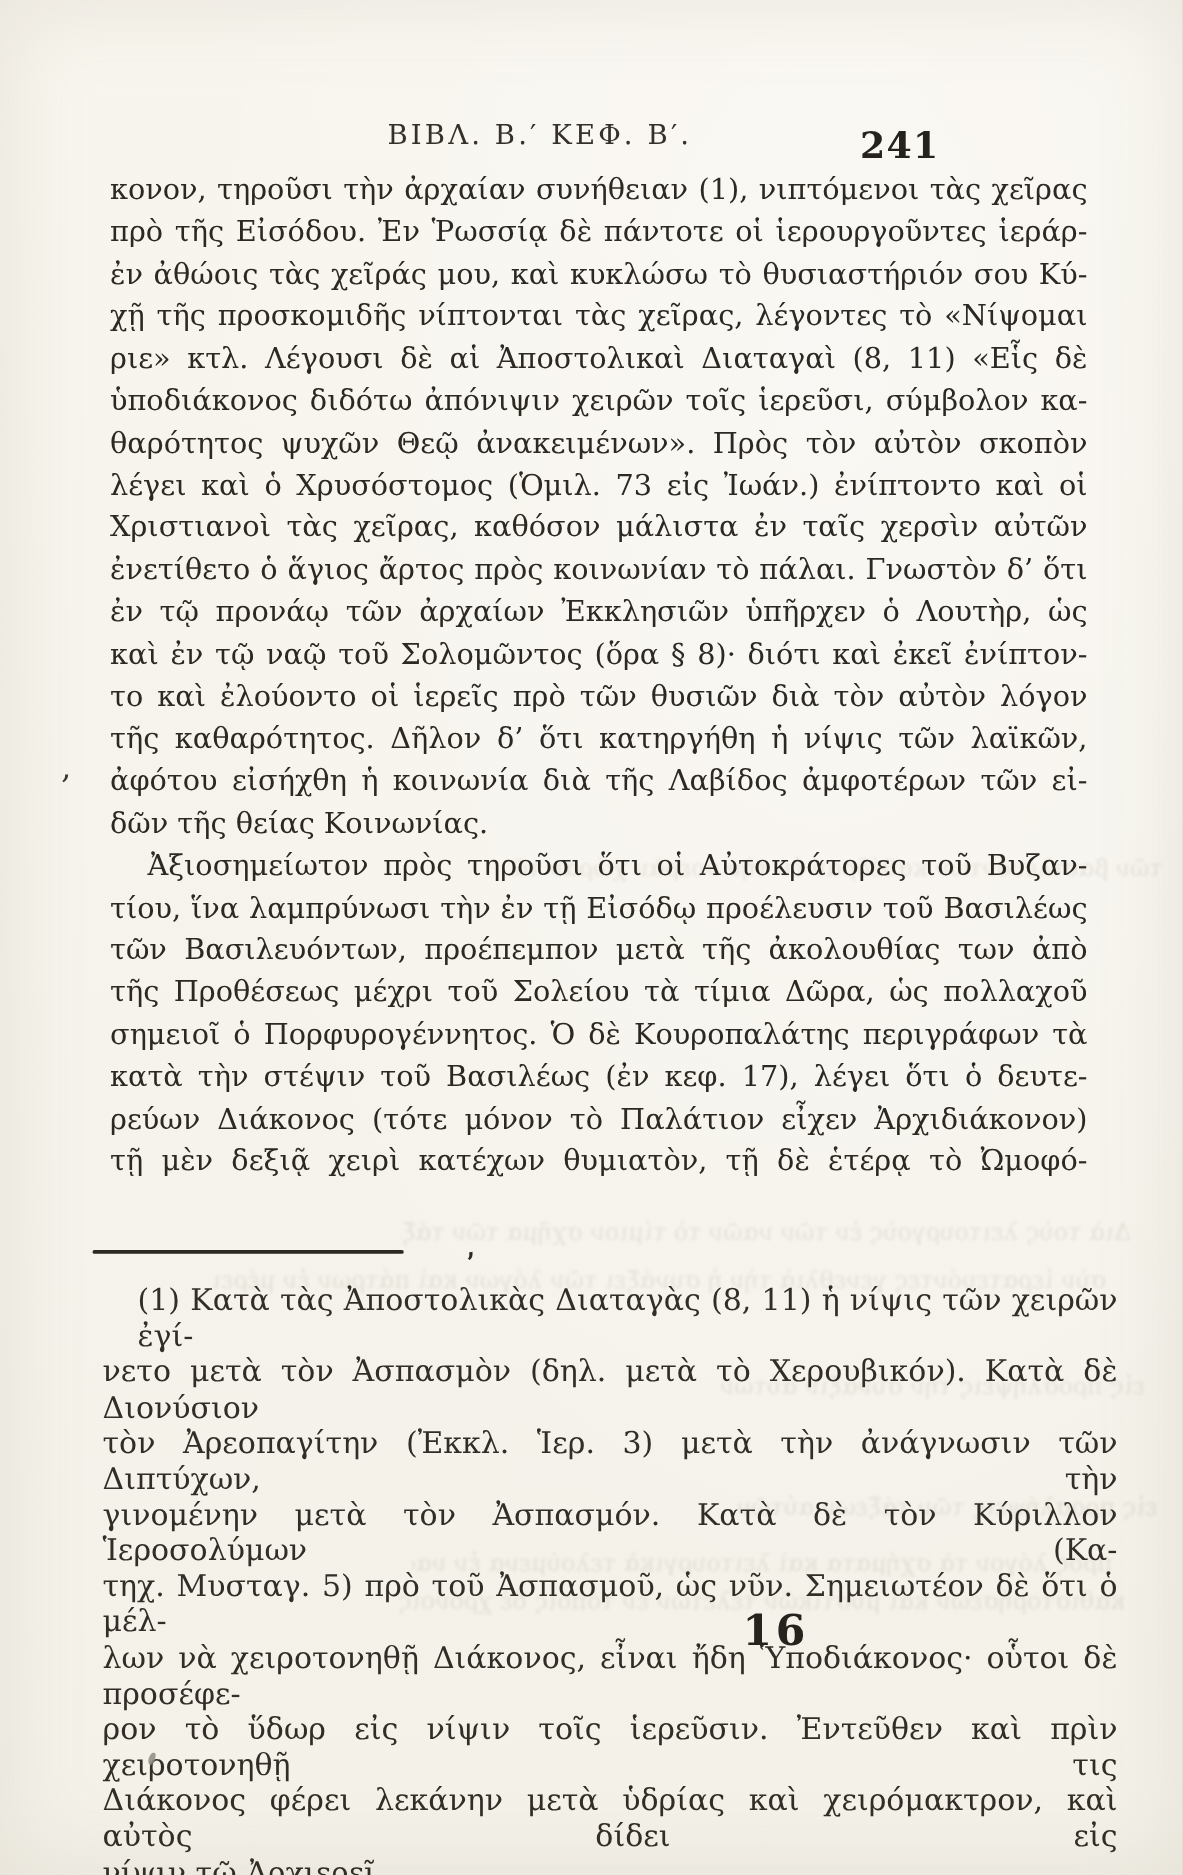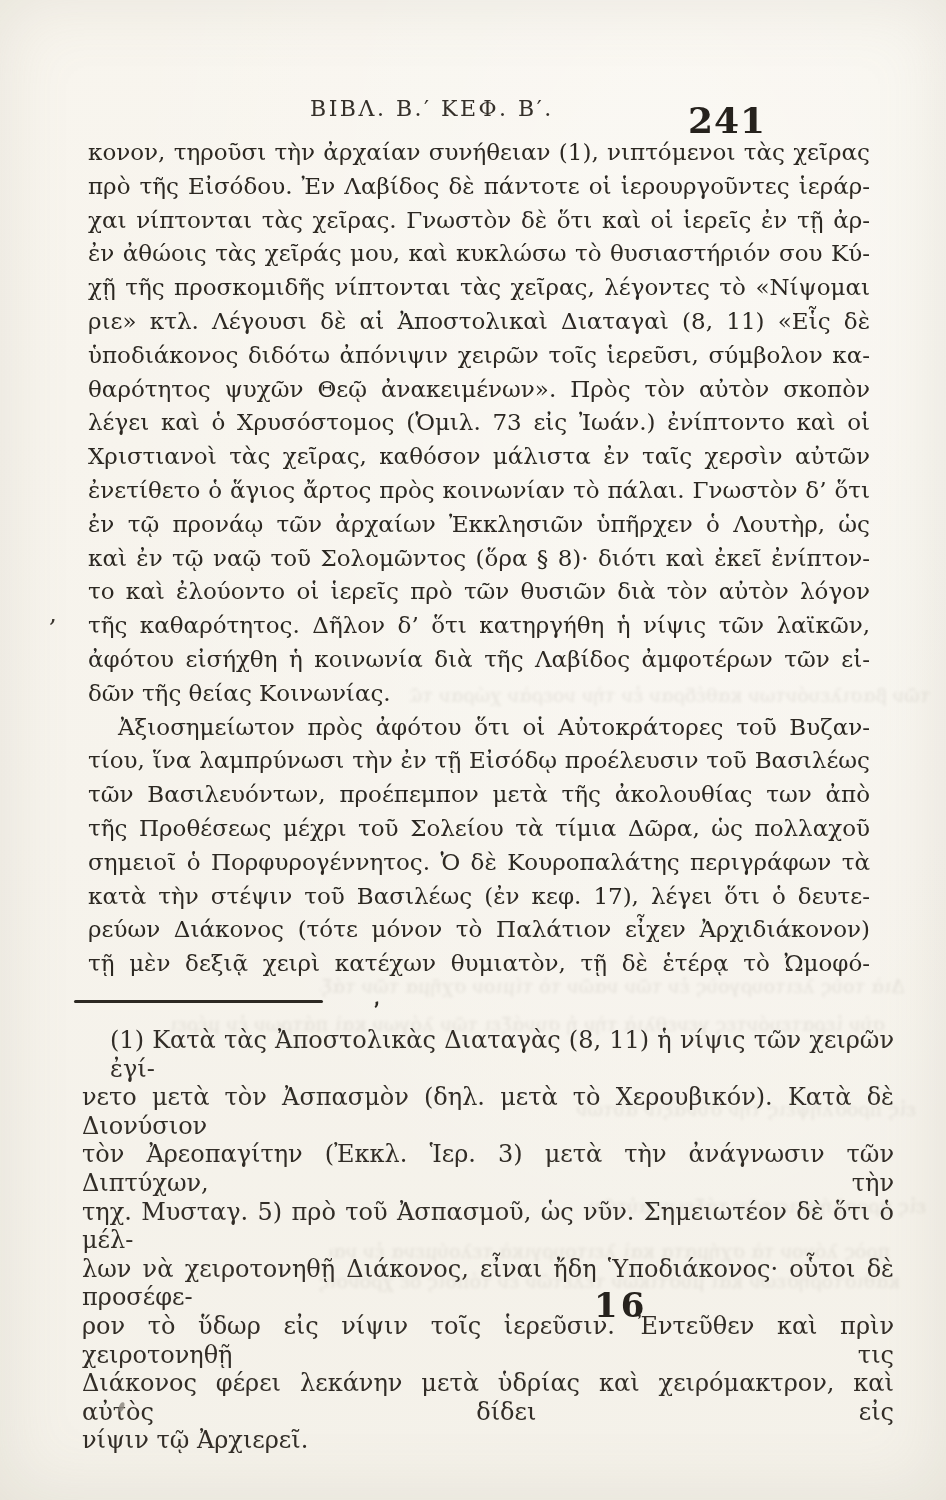--- a/index.html
+++ b/index.html
@@ -13,21 +13,21 @@
     font-family:"DejaVu Serif", serif;
     color:#2c2822;
   }
   .running-title{
     position:absolute;left:310px;top:96px;
     font-size:22px;letter-spacing:2.5px;white-space:nowrap;
     color:#35302a;
   }
   .page-number{
     position:absolute;left:688px;top:99px;
-    font-size:36px;font-weight:bold;letter-spacing:1px;color:#26221d;
+    font-size:29px;font-weight:bold;letter-spacing:1px;color:#26221d;
   }
   .body-text{
     position:absolute;left:88px;top:136px;width:782px;
     font-size:23px;line-height:33.8px;
   }
   .bline{text-align:justify;text-align-last:justify;}
   .bline.para-end{text-align-last:left;}
   .bline.indent{padding-left:30px;}
   .fn-rule{
     position:absolute;left:74px;top:1000px;width:249px;height:3px;
@@ -72,52 +72,52 @@
   <div class="ghost" style="left:556px;top:1098px;width:360px;">εἰς προσλήψεις τὴν σύναξιν αὐτῶν</div>
   <div class="ghost" style="left:556px;top:1195px;width:370px;">εἰς προσλήψεις τῶν τάξεων αὐτῶν</div>
   <div class="ghost" style="left:330px;top:1240px;width:560px;">πρὸς λόγον τὰ σχήματα καὶ λειτουργικὰ τελούμενα ἐν ναῷ</div>
   <div class="ghost" style="left:270px;top:1270px;width:630px;">καθιστορήσεων καὶ μυστικῶν τελετῶν ἐν τόποις δὲ χρόνοις</div>
 
   <div class="running-title">ΒΙΒΛ. Β.′ ΚΕΦ. Β′.</div>
   <div class="page-number">241</div>
 
   <div class="body-text">
     <div class="bline">κονον, τηροῦσι τὴν ἀρχαίαν συνήθειαν (1), νιπτόμενοι τὰς χεῖρας</div>
-    <div class="bline">πρὸ τῆς Εἰσόδου. Ἐν Λαβίδος δὲ πάντοτε οἱ ἱερουργοῦντες ἱεράρ-</div>
-    <div class="bline">χαι νίπτονται τὰς χεῖρας. Γνωστὸν δὲ ὅτι καὶ οἱ ἱερεῖς ἐν τῇ ἀρ-</div>
+    <div class="bline">πρὸ τῆς Εἰσόδου. Ἐν Ῥωσσίᾳ δὲ πάντοτε οἱ ἱερουργοῦντες ἱεράρ-</div>
     <div class="bline">ἐν ἀθώοις τὰς χεῖράς μου, καὶ κυκλώσω τὸ θυσιαστήριόν σου Κύ-</div>
     <div class="bline">χῇ τῆς προσκομιδῆς νίπτονται τὰς χεῖρας, λέγοντες τὸ «Νίψομαι</div>
     <div class="bline">ριε» κτλ. Λέγουσι δὲ αἱ Ἀποστολικαὶ Διαταγαὶ (8, 11) «Εἷς δὲ</div>
     <div class="bline">ὑποδιάκονος διδότω ἀπόνιψιν χειρῶν τοῖς ἱερεῦσι, σύμβολον κα-</div>
     <div class="bline">θαρότητος ψυχῶν Θεῷ ἀνακειμένων». Πρὸς τὸν αὐτὸν σκοπὸν</div>
     <div class="bline">λέγει καὶ ὁ Χρυσόστομος (Ὁμιλ. 73 εἰς Ἰωάν.) ἐνίπτοντο καὶ οἱ</div>
     <div class="bline">Χριστιανοὶ τὰς χεῖρας, καθόσον μάλιστα ἐν ταῖς χερσὶν αὐτῶν</div>
     <div class="bline">ἐνετίθετο ὁ ἅγιος ἄρτος πρὸς κοινωνίαν τὸ πάλαι. Γνωστὸν δ’ ὅτι</div>
     <div class="bline">ἐν τῷ προνάῳ τῶν ἀρχαίων Ἐκκλησιῶν ὑπῆρχεν ὁ Λουτὴρ, ὡς</div>
     <div class="bline">καὶ ἐν τῷ ναῷ τοῦ Σολομῶντος (ὅρα § 8)· διότι καὶ ἐκεῖ ἐνίπτον-</div>
     <div class="bline">το καὶ ἐλούοντο οἱ ἱερεῖς πρὸ τῶν θυσιῶν διὰ τὸν αὐτὸν λόγον</div>
     <div class="bline">τῆς καθαρότητος. Δῆλον δ’ ὅτι κατηργήθη ἡ νίψις τῶν λαϊκῶν,</div>
     <div class="bline">ἀφότου εἰσήχθη ἡ κοινωνία διὰ τῆς Λαβίδος ἀμφοτέρων τῶν εἰ-</div>
     <div class="bline para-end">δῶν τῆς θείας Κοινωνίας.</div>
-    <div class="bline indent">Ἀξιοσημείωτον πρὸς ἀφότου ὅτι οἱ Αὐτοκράτορες τοῦ Βυζαν-</div>
+    <div class="bline indent">Ἀξιοσημείωτον πρὸς τηροῦσι ὅτι οἱ Αὐτοκράτορες τοῦ Βυζαν-</div>
     <div class="bline">τίου, ἵνα λαμπρύνωσι τὴν ἐν τῇ Εἰσόδῳ προέλευσιν τοῦ Βασιλέως</div>
     <div class="bline">τῶν Βασιλευόντων, προέπεμπον μετὰ τῆς ἀκολουθίας των ἀπὸ</div>
     <div class="bline">τῆς Προθέσεως μέχρι τοῦ Σολείου τὰ τίμια Δῶρα, ὡς πολλαχοῦ</div>
     <div class="bline">σημειοῖ ὁ Πορφυρογέννητος. Ὁ δὲ Κουροπαλάτης περιγράφων τὰ</div>
     <div class="bline">κατὰ τὴν στέψιν τοῦ Βασιλέως (ἐν κεφ. 17), λέγει ὅτι ὁ δευτε-</div>
     <div class="bline">ρεύων Διάκονος (τότε μόνον τὸ Παλάτιον εἶχεν Ἀρχιδιάκονον)</div>
     <div class="bline">τῇ μὲν δεξιᾷ χειρὶ κατέχων θυμιατὸν, τῇ δὲ ἑτέρᾳ τὸ Ὠμοφό-</div>
   </div>
 
   <div class="fn-rule"></div>
 
   <div class="footnote">
     <div class="fline indent">(1) Κατὰ τὰς Ἀποστολικὰς Διαταγὰς (8, 11) ἡ νίψις τῶν χειρῶν ἐγί-</div>
     <div class="fline">νετο μετὰ τὸν Ἀσπασμὸν (δηλ. μετὰ τὸ Χερουβικόν). Κατὰ δὲ Διονύσιον</div>
     <div class="fline">τὸν Ἀρεοπαγίτην (Ἐκκλ. Ἱερ. 3) μετὰ τὴν ἀνάγνωσιν τῶν Διπτύχων, τὴν</div>
+    <div class="fline">γινομένην μετὰ τὸν Ἀσπασμόν. Κατὰ δὲ τὸν Κύριλλον Ἱεροσολύμων (Κα-</div>
     <div class="fline">τηχ. Μυσταγ. 5) πρὸ τοῦ Ἀσπασμοῦ, ὡς νῦν. Σημειωτέον δὲ ὅτι ὁ μέλ-</div>
     <div class="fline">λων νὰ χειροτονηθῇ Διάκονος, εἶναι ἤδη Ὑποδιάκονος· οὗτοι δὲ προσέφε-</div>
     <div class="fline">ρον τὸ ὕδωρ εἰς νίψιν τοῖς ἱερεῦσιν. Ἐντεῦθεν καὶ πρὶν χειροτονηθῇ τις</div>
     <div class="fline">Διάκονος φέρει λεκάνην μετὰ ὑδρίας καὶ χειρόμακτρον, καὶ αὐτὸς δίδει εἰς</div>
     <div class="fline para-end">νίψιν τῷ Ἀρχιερεῖ.</div>
   </div>
 
   <div class="signature-mark">16</div>
 
   <div class="stray-comma">,</div>

